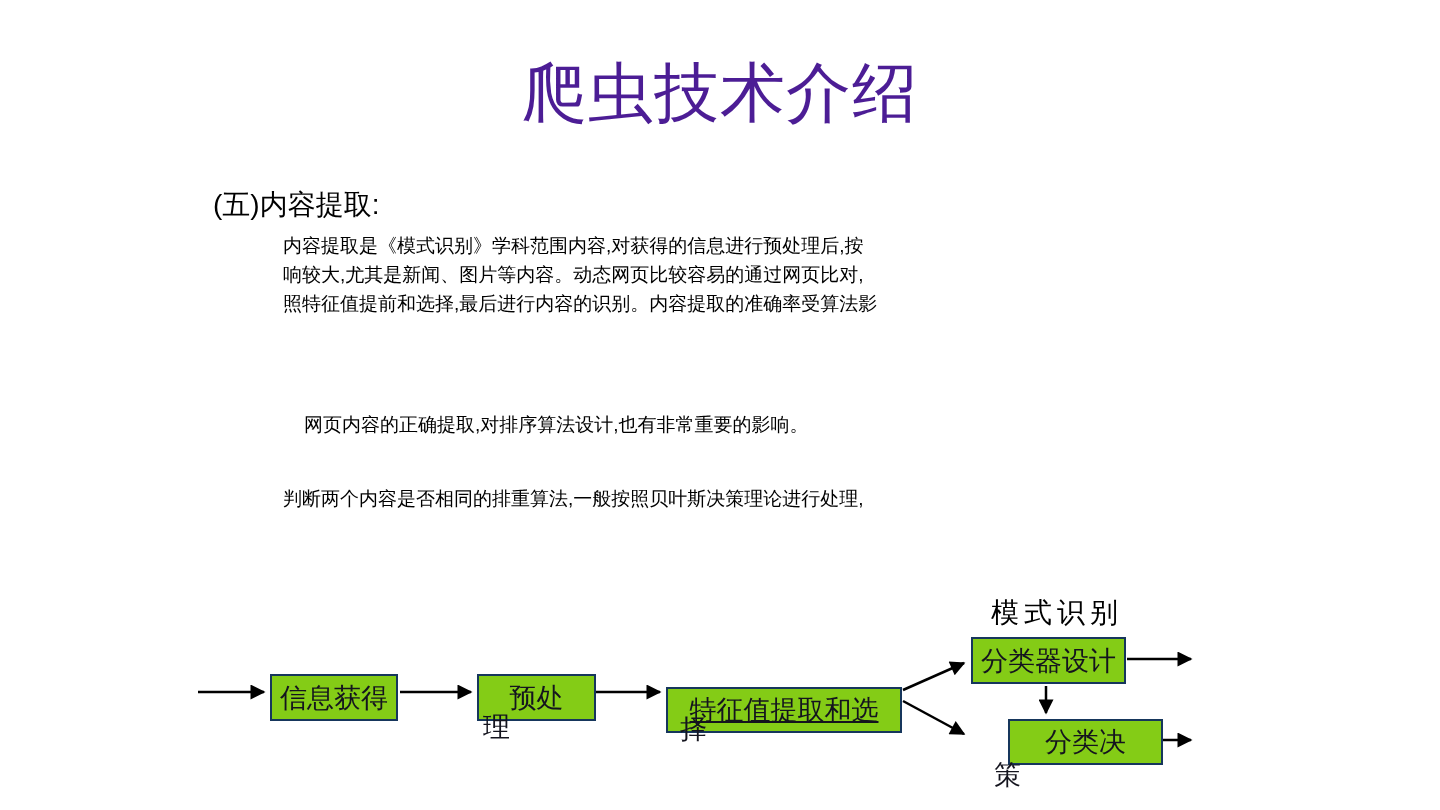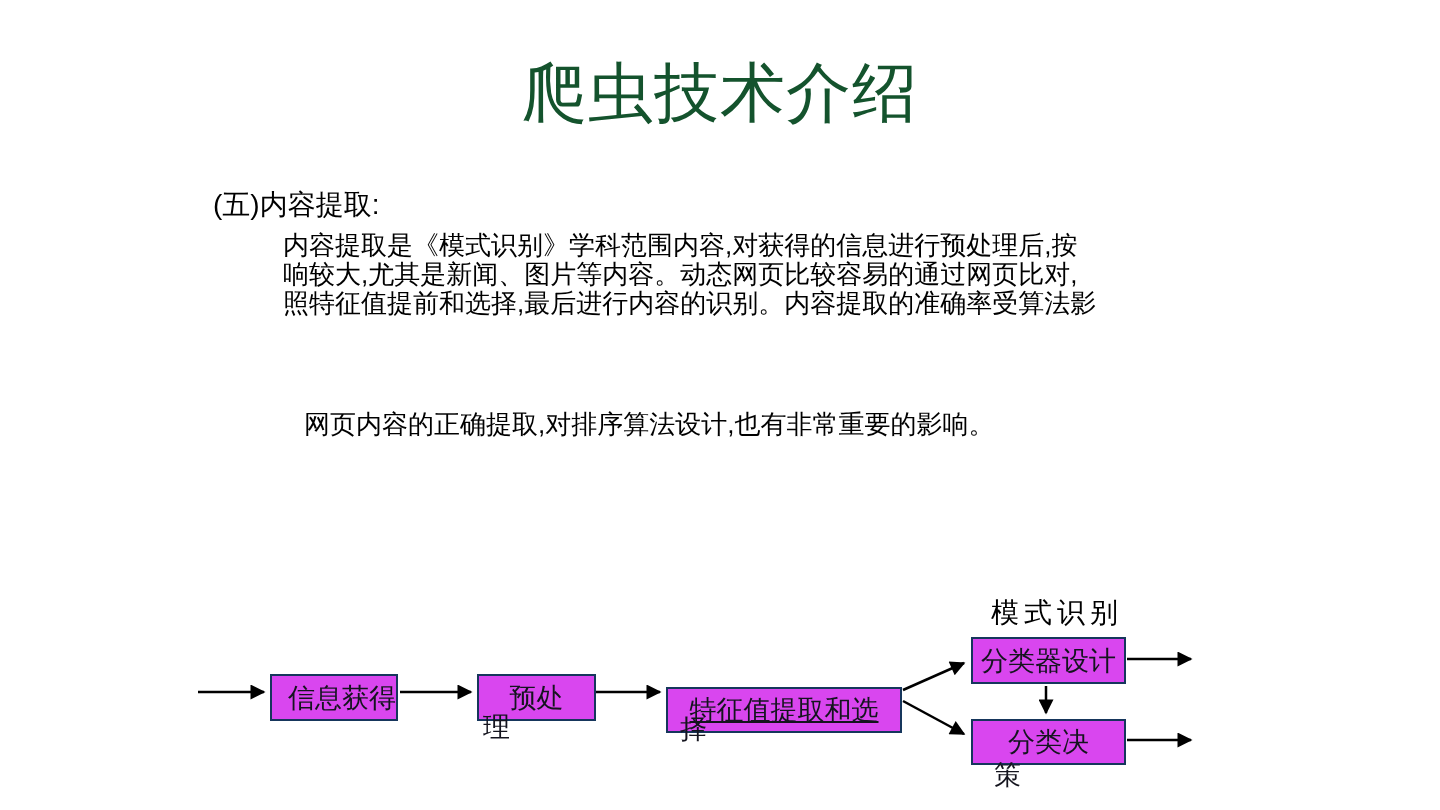--- a/index.html
+++ b/index.html
@@ -6,55 +6,55 @@
   body{
     width:1440px;height:810px;position:relative;overflow:hidden;
     background:#ffffff;
     font-family:"Liberation Sans", sans-serif;
     color:#000000;
   }
   .title{
     position:absolute;left:0;right:0;top:50px;
     text-align:center;
     font-size:65px;line-height:86px;
-    color:#14532d;
+    color:#4c1d95;
     font-weight:400;
     letter-spacing:1px;
     margin:0;
   }
   .heading{
     position:absolute;left:213px;top:190px;
     font-size:28px;line-height:30px;
   }
   .para{
     position:absolute;left:283px;
-    font-size:26px;line-height:29px;
+    font-size:19px;line-height:29px;
     white-space:nowrap;
   }
   .p1{top:231px;}
   .p2{top:410px;margin-left:21px;}
   .p3{top:484px;}
 
   .arrow-layer{
     position:absolute;left:0;top:0;width:1440px;height:810px;
     pointer-events:none;
   }
   .fbox{
     position:absolute;
-    background:#d946ef;
+    background:#84cc16;
     border:2px solid #16365c;
     display:flex;align-items:center;justify-content:center;
     font-size:27px;color:#14141e;
     box-sizing:border-box;
   }
-  .fbox-1{left:270px;top:674px;width:128px;height:47px;justify-content:flex-end;}
+  .fbox-1{left:270px;top:674px;width:128px;height:47px;}
   .fbox-2{left:477px;top:674px;width:119px;height:47px;}
   .fbox-3{left:666px;top:687px;width:236px;height:46px;text-decoration:underline;}
   .fbox-4{left:971px;top:637px;width:155px;height:47px;}
-  .fbox-5{left:971px;top:719px;width:155px;height:46px;}
+  .fbox-5{left:1008px;top:719px;width:155px;height:46px;}
 
   .ovf{
     position:absolute;
     font-size:27px;color:#14141e;line-height:30px;
   }
   .ovf-2{left:483px;top:712px;}
   .ovf-3{left:680px;top:714px;}
   .ovf-5{left:994px;top:760px;}
 
   .train-label{
@@ -73,20 +73,21 @@
   <div class="line">内容提取是《模式识别》学科范围内容,对获得的信息进行预处理后,按</div>
   <div class="line">响较大,尤其是新闻、图片等内容。动态网页比较容易的通过网页比对,</div>
   <div class="line">照特征值提前和选择,最后进行内容的识别。内容提取的准确率受算法影</div>
 </div>
 
 <div class="para p2">
   <div class="line">网页内容的正确提取,对排序算法设计,也有非常重要的影响。</div>
 </div>
 
 <div class="para p3">
+  <div class="line">判断两个内容是否相同的排重算法,一般按照贝叶斯决策理论进行处理,</div>
 </div>
 
 <svg class="arrow-layer" width="1440" height="810" viewBox="0 0 1440 810" xmlns="http://www.w3.org/2000/svg">
   <defs>
     <marker id="ah" viewBox="0 0 10 10" refX="9" refY="5" markerWidth="7" markerHeight="6" orient="auto-start-reverse">
       <path d="M0,0 L10,5 L0,10 z" fill="#000000"></path>
     </marker>
   </defs>
   <line x1="198" y1="692" x2="264" y2="692" stroke="#000" stroke-width="2.5" marker-end="url(#ah)"></line>
   <line x1="400" y1="692" x2="471" y2="692" stroke="#000" stroke-width="2.5" marker-end="url(#ah)"></line>

